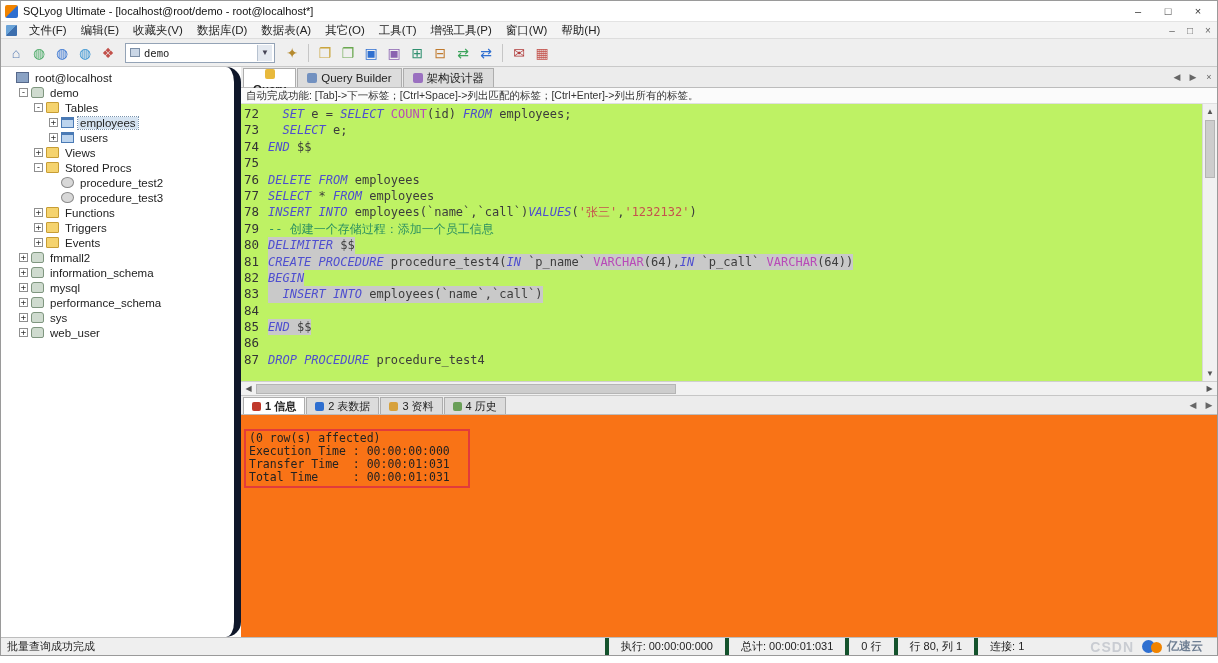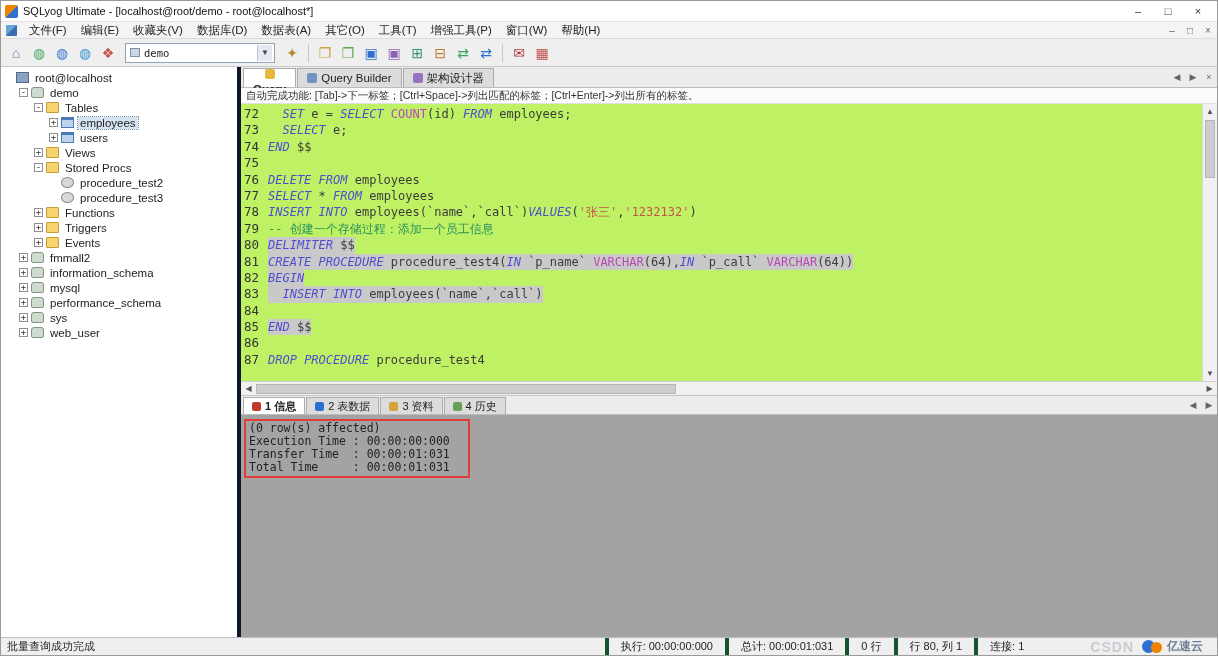--- a/index.html
+++ b/index.html
@@ -26,21 +26,21 @@
   .tb-group{display:flex;align-items:center;gap:1px;}
   .tb-icon{width:22px;height:22px;display:flex;align-items:center;justify-content:center;font-size:14px;cursor:default;}
   .tb-sep{width:1px;height:18px;background:#c6c6c6;margin:0 4px;}
   .combo{width:150px;height:20px;border:1px solid #94a3b6;background:#fff;display:flex;align-items:center;font-size:11px;padding:0 2px 0 4px;margin:0 6px;}
   .combo-icon{width:10px;height:9px;background:#c9d6e6;border:1px solid #7b8ea6;margin-right:4px;flex:none;}
   .combo-value{flex:1;font-family:"DejaVu Sans Mono",monospace;font-size:10.5px;}
   .combo-arrow{width:15px;height:16px;background:#e4e9f0;border-left:1px solid #b7c2d0;text-align:center;font-size:8px;line-height:16px;color:#445;}
 
   
   .main{flex:1;display:flex;min-height:0;}
-  .sidebar{width:240px;flex:none;border-right:4px solid #0f172a;background:#fff;padding-top:3px;overflow:hidden;}
+  .sidebar{width:240px;flex:none;border-right:7px solid #0f172a;background:#fff;padding-top:3px;overflow:hidden;border-radius:15px;}
   .tree-row{display:flex;align-items:center;height:15px;font-size:11.5px;white-space:nowrap;}
   .tree-row.selected .tree-label{background:#d6e4f2;outline:1px dotted #7a93ad;}
   .expander{width:9px;height:9px;flex:none;border:1px solid #8f8f8f;background:#fff;font-size:9px;line-height:7px;text-align:center;color:#333;margin-right:3px;font-family:"DejaVu Sans Mono",monospace;}
   .expander.invis{visibility:hidden;}
   .tree-icon{width:13px;height:11px;flex:none;margin-right:4px;}
   .ti-server{background:#8aa2c4;border:1px solid #56688a;}
   .ti-database{background:#cfdbcf;border:1px solid #7f967f;border-radius:3px 3px 2px 2px;}
   .ti-folder{background:#f5d36e;border:1px solid #c79d34;border-radius:1px;}
   .ti-table{background:#bcd4ee;border:1px solid #4a7ab5;background-image:linear-gradient(#4a7ab5 2px,transparent 2px);}
   .ti-procedure{background:#d8d8d8;border:1px solid #8a8a8a;border-radius:50%;}
@@ -84,21 +84,21 @@
 
   
   .bottom-tabrow{height:19px;flex:none;display:flex;align-items:flex-end;background:#ececec;border-bottom:1px solid #bcbcbc;padding-left:2px;}
   .btab{display:flex;align-items:center;gap:4px;padding:0 8px;font-size:11px;border:1px solid #adadad;border-bottom:none;background:#dcdcdc;height:17px;margin-right:1px;}
   .btab.active{background:#fff;font-weight:bold;}
   .btab-ic{width:9px;height:9px;border-radius:2px;flex:none;}
   .bic-info{background:#c0392b;}
   .bic-table-data{background:#2e6fd0;}
   .bic-result{background:#d7a13b;}
   .bic-history{background:#6a9f58;}
-  .messages{flex:1;background:#a3a3a3;padding:4px 3px;overflow:hidden;}
+  .messages{flex:1;background:#f97316;padding:14px 3px;overflow:hidden;}
   .msg-box{display:inline-block;border:2px solid var(--c-accent_red);padding:1px 5px 2px 3px;min-width:226px;}
   .msg-line{font-family:"DejaVu Sans Mono",monospace;font-size:11.5px;line-height:13px;color:#222;white-space:pre;}
 
   
   .statusbar{height:18px;flex:none;display:flex;align-items:center;background:#efefef;border-top:1px solid #bdbdbd;font-size:11px;padding:0 6px;white-space:nowrap;}
   .status-left{color:#222;}
   .status-right{margin-left:auto;display:flex;align-items:center;height:100%;}
   .status-seg{border-left:4px solid #14532d;padding:0 12px;color:#222;height:100%;display:flex;align-items:center;}
   .wm-csdn{color:#c9ccd2;font-weight:bold;font-size:14px;letter-spacing:1px;padding:0 6px;margin-left:48px;}
   .brand{display:flex;align-items:center;gap:3px;padding:0 8px 0 2px;}

